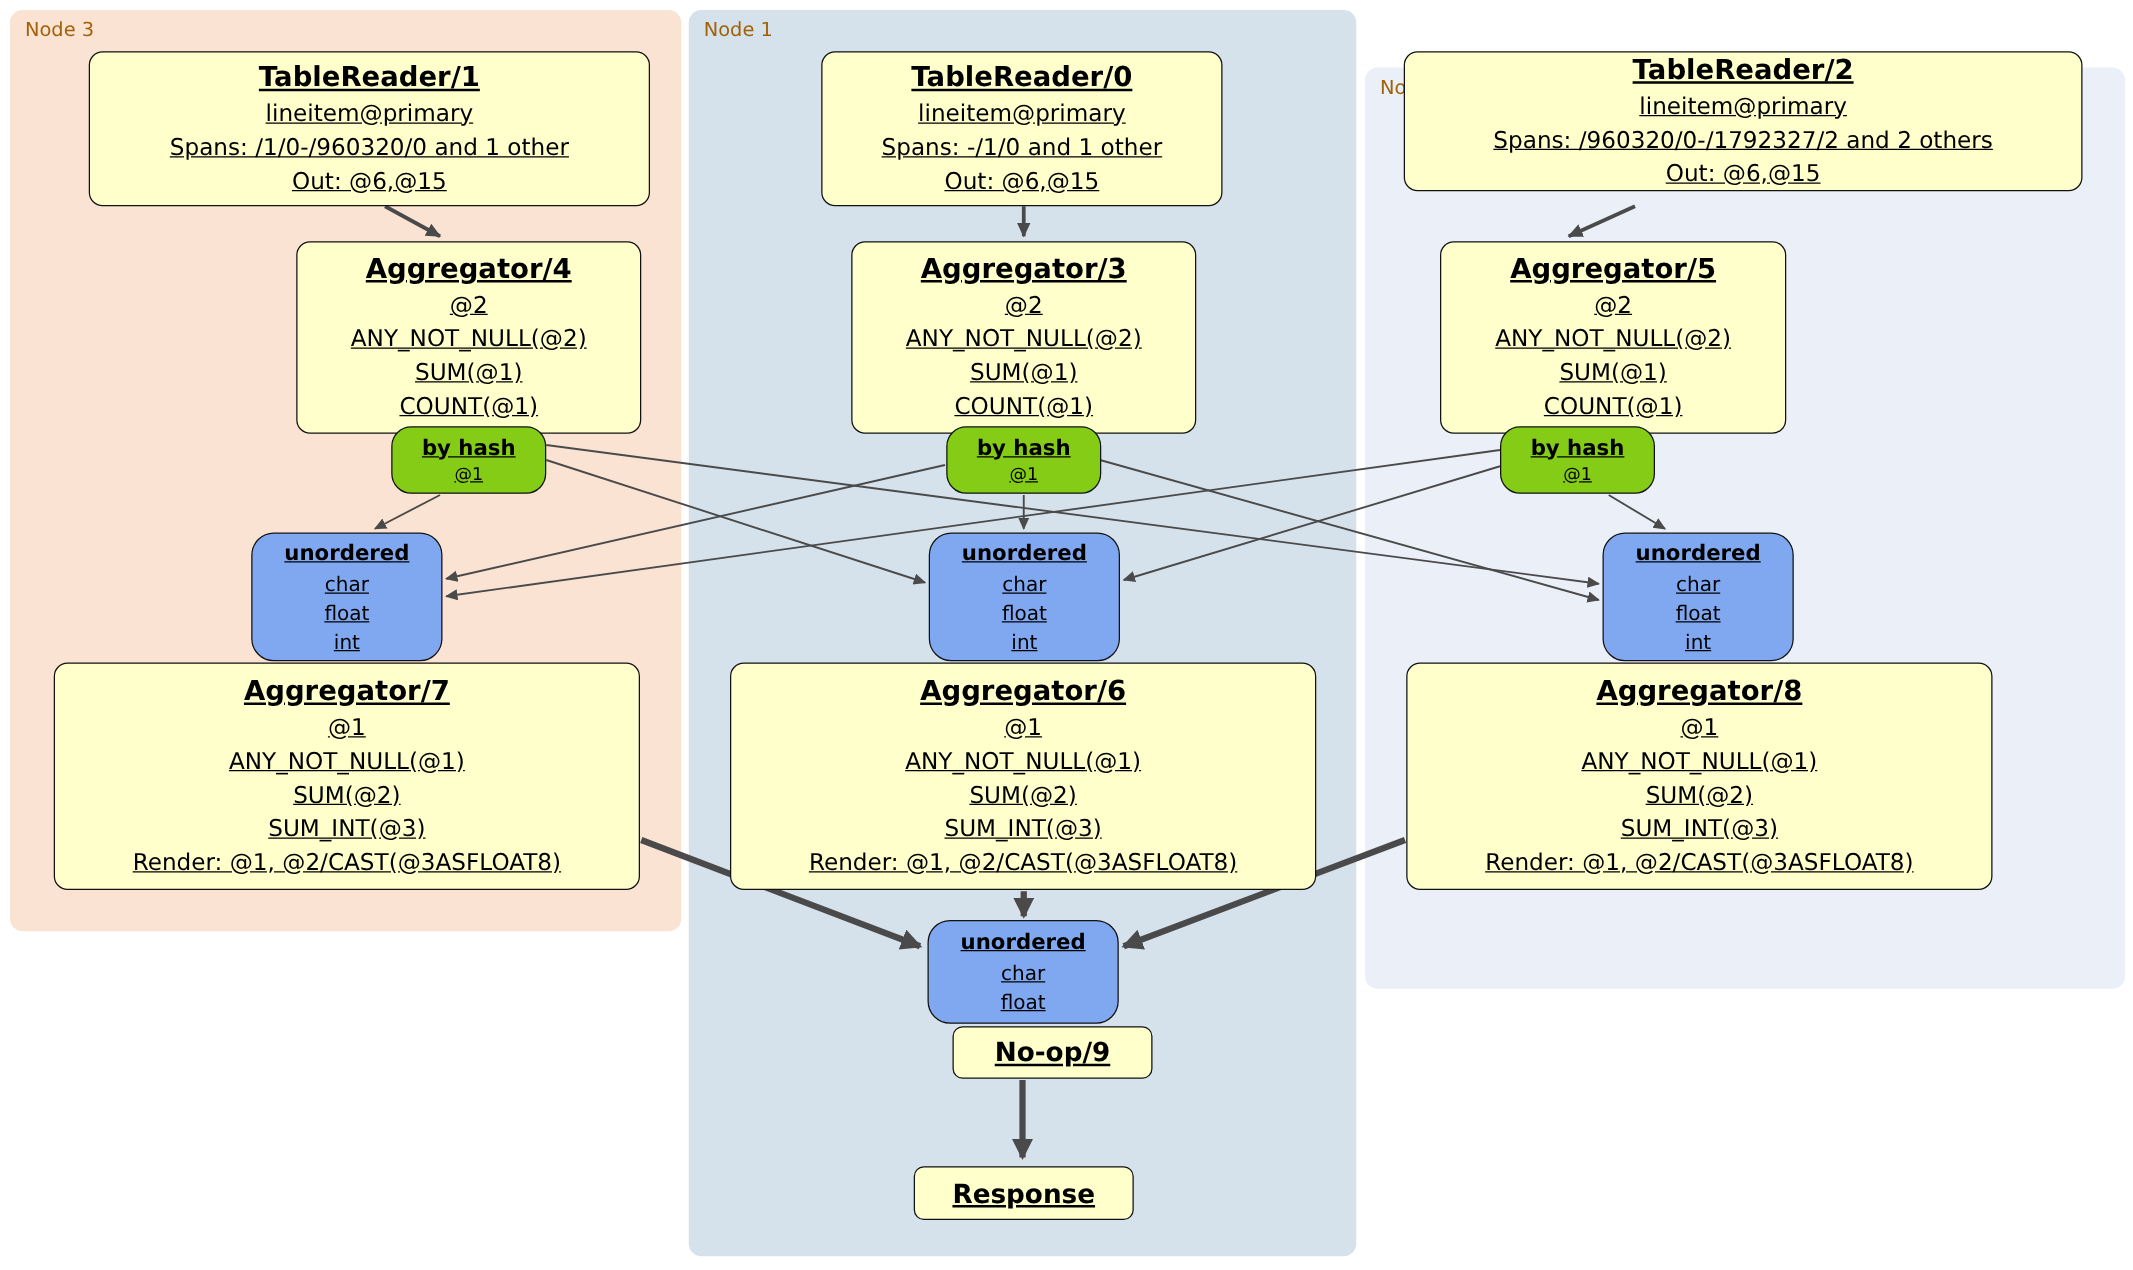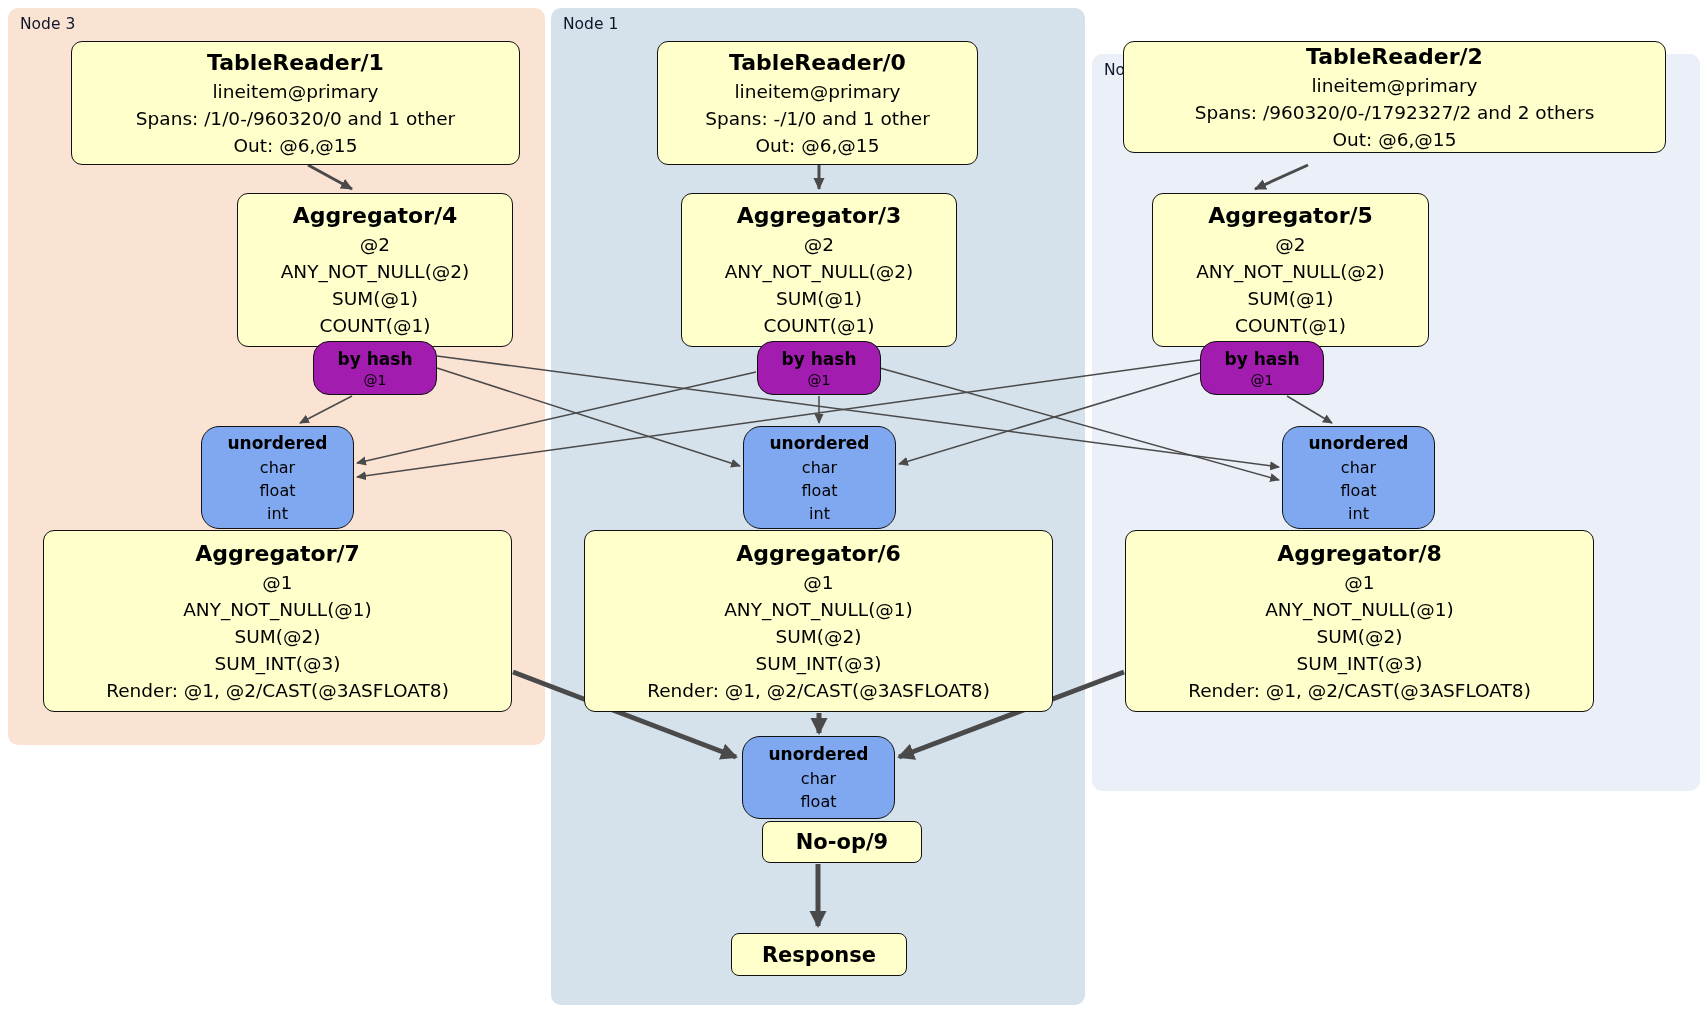--- a/index.html
+++ b/index.html
@@ -2,29 +2,29 @@
 <html><head>
 <meta charset="utf-8">
 <style>
   html,body{margin:0;padding:0;background:#ffffff;}
   .canvas{position:relative;width:1706px;height:1016px;background:#ffffff;
           font-family:"DejaVu Sans","Liberation Sans",sans-serif;color:#000;overflow:hidden;}
   .panel{position:absolute;border-radius:10px;z-index:0;}
   .panel-node3{left:8px;top:8px;width:537px;height:737px;background:#FBE3D4;}
   .panel-node1{left:551px;top:8px;width:534px;height:997px;background:#D5E2EC;}
   .panel-node2{left:1092px;top:8px;width:608px;height:737px;background:#EAEFF8;margin-top:46px;}
-  .panel-label{position:absolute;left:12px;top:7px;font-size:15.5px;color:#0f172a;}
+  .panel-label{position:absolute;left:12px;top:7px;font-size:15.5px;color:#a16207;}
   svg.edges{position:absolute;left:0;top:0;z-index:1;}
   .box{position:absolute;box-sizing:border-box;background:#FFFFCC;border:1.5px solid #111;
        display:flex;flex-direction:column;justify-content:center;align-items:center;
-       text-align:center;z-index:2;}
+       text-align:center;z-index:2;text-decoration:underline;}
   .proc{border-radius:11px;}
   .title{font-weight:bold;font-size:22px;line-height:30px;white-space:nowrap;}
   .line{font-size:18.5px;line-height:27px;white-space:nowrap;}
-  .router{background:#a21caf;border-radius:16px;z-index:3;}
+  .router{background:#84cc16;border-radius:16px;z-index:3;}
   .rtitle{font-weight:bold;font-size:17px;line-height:23px;white-space:nowrap;}
   .rline{font-size:14px;line-height:18px;white-space:nowrap;}
   .sync{background:#7FA8F1;border-radius:18px;z-index:3;}
   .stitle{font-weight:bold;font-size:17px;line-height:25px;white-space:nowrap;}
   .sline{font-size:16px;line-height:23px;white-space:nowrap;}
   .minibox{border-radius:8px;}
   .mtitle{font-weight:bold;font-size:21px;line-height:30px;white-space:nowrap;}
 </style>
 </head>
 <body>

